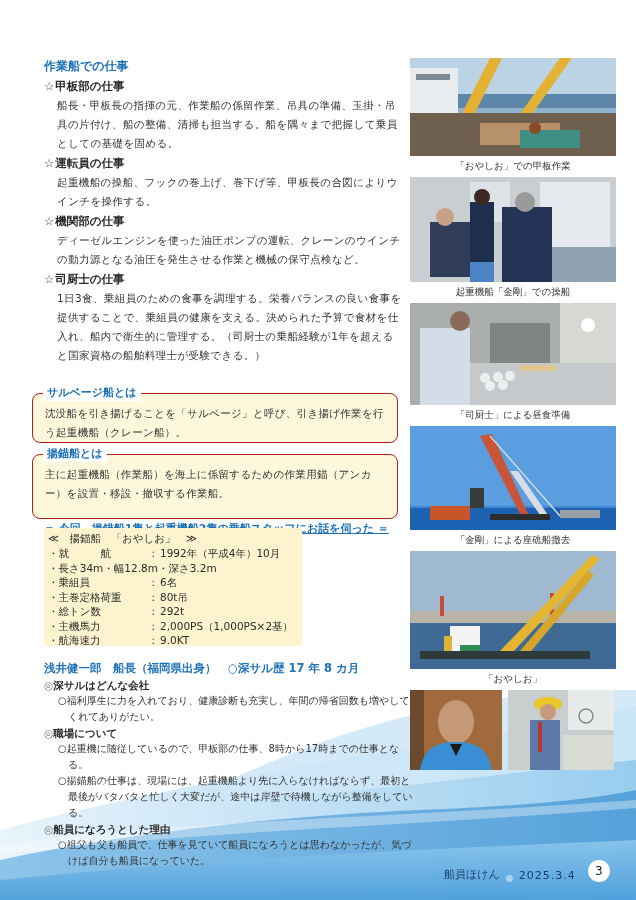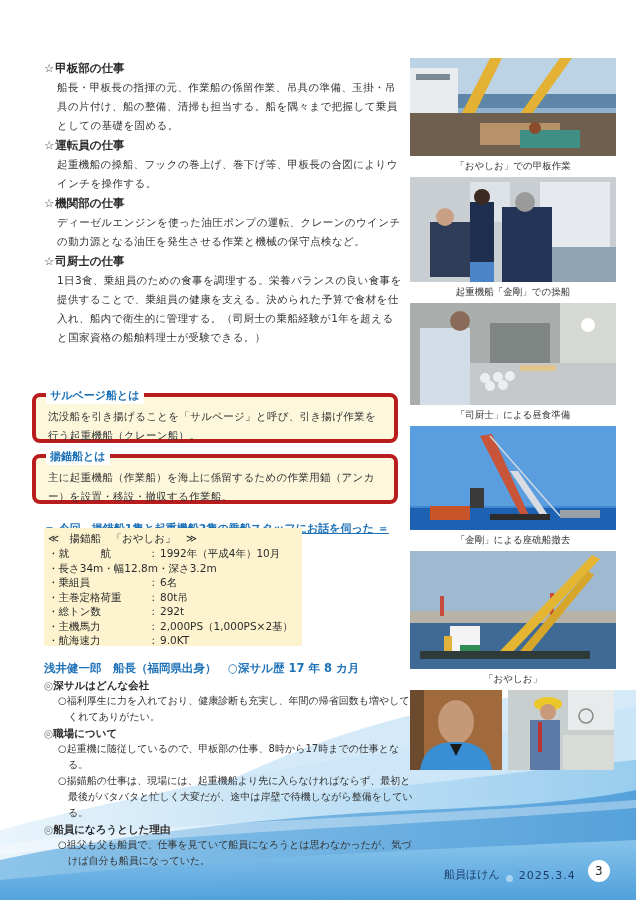--- a/index.html
+++ b/index.html
@@ -22,21 +22,21 @@
     .row-am .t { width: 78px; font-weight: normal; font-size: 13px; }
     .row-am .items { flex: 1; }
     .row-am .items div { font-size: 10.5px; line-height: 19px; }
 
     .job-head { font-size: 11.5px; font-weight: bold; line-height: 19px; margin-top: 1px; }
     .job-head .star { font-weight: normal; color: #444; margin-right: 1px; }
     .job-body { font-size: 10.5px; line-height: 19px; padding-left: 13px; letter-spacing: 0.4px; color: #333; }
 
     .def-box {
       position: absolute; left: 32px; width: 366px;
-      border: 4px solid #b91c1c; border-radius: 8px;
+      border: 1px solid #b91c1c; border-radius: 8px;
       background: #fdf8dc; z-index: 2;
       padding: 10px 10px 6px 12px;
     }
     .def-box .lbl {
       position: absolute; top: -9px; left: 10px;
       background: #ffffff; padding: 0 4px;
       color: #1e72b8; font-size: 11px; font-weight: bold; line-height: 16px;
     }
     .def-box .txt { font-size: 10.5px; line-height: 19px; letter-spacing: 0.3px; color: #333; }
 
@@ -98,20 +98,21 @@
       </linearGradient>
     </defs>
     <path d="M0,830 C150,790 330,760 460,740 C540,728 600,715 636,705 L636,900 L0,900 Z" fill="url(#g1)" opacity="0.8"></path>
     <path d="M230,780 C360,720 480,690 636,690 L636,760 C520,770 400,790 230,800 Z" fill="#cfe8f8" opacity="0.9"></path>
     <path d="M0,860 C140,830 300,815 420,810 C520,806 590,800 636,790 L636,900 L0,900 Z" fill="url(#g2)" opacity="0.75"></path>
     <path d="M0,880 C200,860 400,850 636,840 L636,900 L0,900 Z" fill="url(#g3)" opacity="0.9"></path>
     <path d="M0,845 C180,820 360,820 636,800 L636,808 C380,828 180,832 0,855 Z" fill="#ffffff" opacity="0.35"></path>
   </svg>
 
   <div class="left-col">
+    <div class="sec-title">作業船での仕事</div>
 
     <div>
       <div class="job-head"><span class="star">☆</span><span>甲板部の仕事</span></div>
       <div class="job-body">船長・甲板長の指揮の元、作業船の係留作業、吊具の準備、玉掛・吊具の片付け、船の整備、清掃も担当する。船を隅々まで把握して乗員としての基礎を固める。</div>
     </div>
     <div>
       <div class="job-head"><span class="star">☆</span><span>運転員の仕事</span></div>
       <div class="job-body">起重機船の操船、フックの巻上げ、巻下げ等、甲板長の合図によりウインチを操作する。</div>
     </div>
     <div>
@@ -121,21 +122,21 @@
     <div>
       <div class="job-head"><span class="star">☆</span><span>司厨士の仕事</span></div>
       <div class="job-body">1日3食、乗組員のための食事を調理する。栄養バランスの良い食事を提供することで、乗組員の健康を支える。決められた予算で食材を仕入れ、船内で衛生的に管理する。（司厨士の乗船経験が1年を超えると国家資格の船舶料理士が受験できる。）</div>
     </div>
   </div>
 
   <div class="def-box" style="top:393px;height:50px;">
     <div class="lbl">サルベージ船とは</div>
     <div class="txt">沈没船を引き揚げることを「サルベージ」と呼び、引き揚げ作業を行う起重機船（クレーン船）。</div>
   </div>
-  <div class="def-box" style="top:454px;height:50px;">
+  <div class="def-box" style="top:454px;height:65px;">
     <div class="lbl">揚錨船とは</div>
     <div class="txt">主に起重機船（作業船）を海上に係留するための作業用錨（アンカー）を設置・移設・撤収する作業船。</div>
   </div>
 
   <div class="interview-title">＝ 今回、揚錨船1隻と起重機船2隻の乗船スタッフにお話を伺った ＝</div>
   <div class="spec-box">
     <div class="hd">≪　揚錨船　「おやしお」　≫</div>
     <div class="spec-row">
         <span class="k">・就　　　航</span>
         <span class="colon">：</span>

